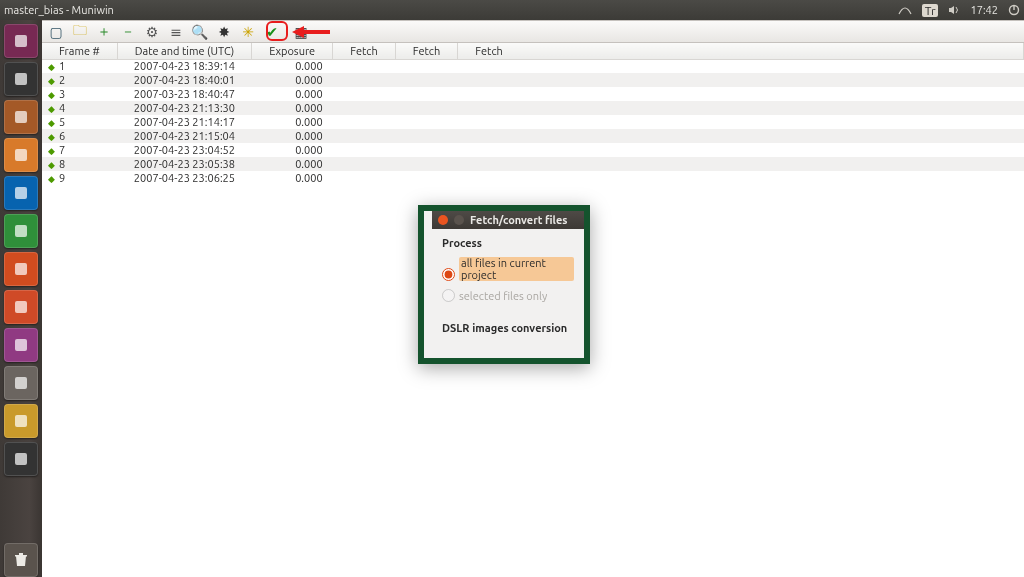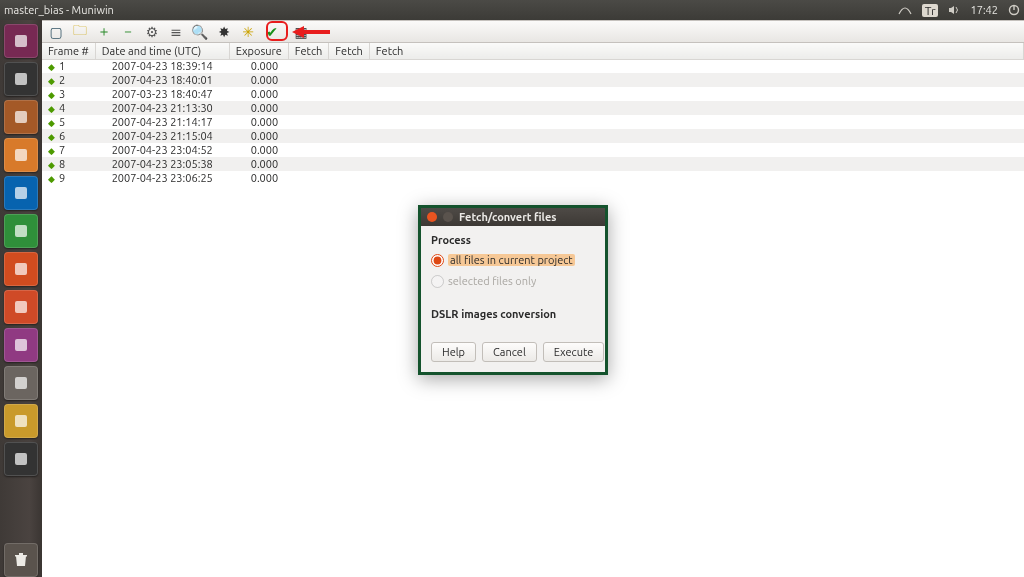--- a/index.html
+++ b/index.html
@@ -61,53 +61,53 @@
     position: absolute; top: 4px; pointer-events: none;
   }
   .toolbar .red-arrow svg { display:block; }
 
   
   .table-wrap { flex: 1; overflow: hidden; }
   table { width: 100%; border-collapse: collapse; font-size: 11px; color: #2b2b2b; }
   thead th {
     text-align: left; font-weight: normal; background: linear-gradient(#fafaf9,#ececea);
     border-right: 1px solid #d8d6d3; border-bottom: 1px solid #d8d6d3;
-    padding: 1px 6px; height: 16px; white-space: nowrap;
+    padding: 1px 17px; height: 16px; white-space: nowrap;
   }
   tbody td {
     padding: 0 6px; height: 14px; white-space: nowrap;
     border-right: 0;
   }
   tbody tr:nth-child(even) td { background: #f1f0ef; }
   tbody tr:nth-child(odd) td { background: #ffffff; }
   td.col-frame { width: 44px; }
   td.col-date  { width: 134px; text-align: center; }
   td.col-exp   { width: 50px; text-align: right; padding-right: 10px; }
   td.col-filter{ width: 32px; }
   td.col-stars { width: 32px; }
   td.col-status{ }
   .bullet { color:#4d9a00; font-size:9px; margin-right:4px; }
 
   
   .dialog {
-    position: absolute; width: 190px; left: 418px; top: 205px;
-    background: #f2f1f0; border: 3px solid #14532d;
+    position: absolute; width: 172px; left: 418px; top: 205px;
+    background: #f2f1f0; border: 6px solid #14532d;
     box-shadow: 0 4px 18px rgba(0,0,0,0.35);
-    font-size: 11px; color: #2b2b2b;
+    font-size: 11px; color: #2b2b2b; padding-left: 8px;
   }
   .dialog .titlebar {
     height: 18px; background: linear-gradient(#4e4a46,#3d3935);
     color: #eae8e5; display: flex; align-items: center; padding: 0 6px; gap: 6px;
   }
   .dialog .titlebar .winbtn {
     width: 10px; height: 10px; border-radius: 50%; display:inline-block;
   }
   .dialog .body { padding: 8px 10px 10px; display: flex; flex-direction: column; gap: 8px; }
   .dialog .section-label { font-weight: bold; font-size: 11px; }
-  .dialog .radio { display: flex; align-items: flex-start; gap: 4px; font-size: 11px; }
+  .dialog .radio { display: flex; align-items: flex-end; gap: 4px; font-size: 11px; }
   .dialog .radio input { accent-color:#dd4814; margin:0; }
   .dialog .radio.disabled { color:#a9a6a1; }
   .dialog .radio .hl { background:#f6c896; border-radius:2px; padding:0 2px; }
   .dialog select {
     width: 100%; font-size: 11px; height: 20px;
     background: #fbfaf9; border: 1px solid #c5c1bd; border-radius: 3px;
     padding: 0 4px;
   }
   .dialog .btn-row { display:flex; gap:6px; }
   .dialog button {
@@ -343,21 +343,14 @@
     </label>
     <label class="radio disabled">
       <input type="radio" disabled="" style="">
       <span>selected files only</span>
     </label>
 
     <div style="height:4px"></div>
     <div class="section-label">DSLR images conversion</div>
 
     <div style="height:6px"></div>
-    <div class="btn-row main">
-      <button>Help</button>
-      <div class="right">
-        <button>Cancel</button>
-        <button>Execute</button>
-      </div>
-    </div>
   </div>
 </div>
 
 </body></html>

